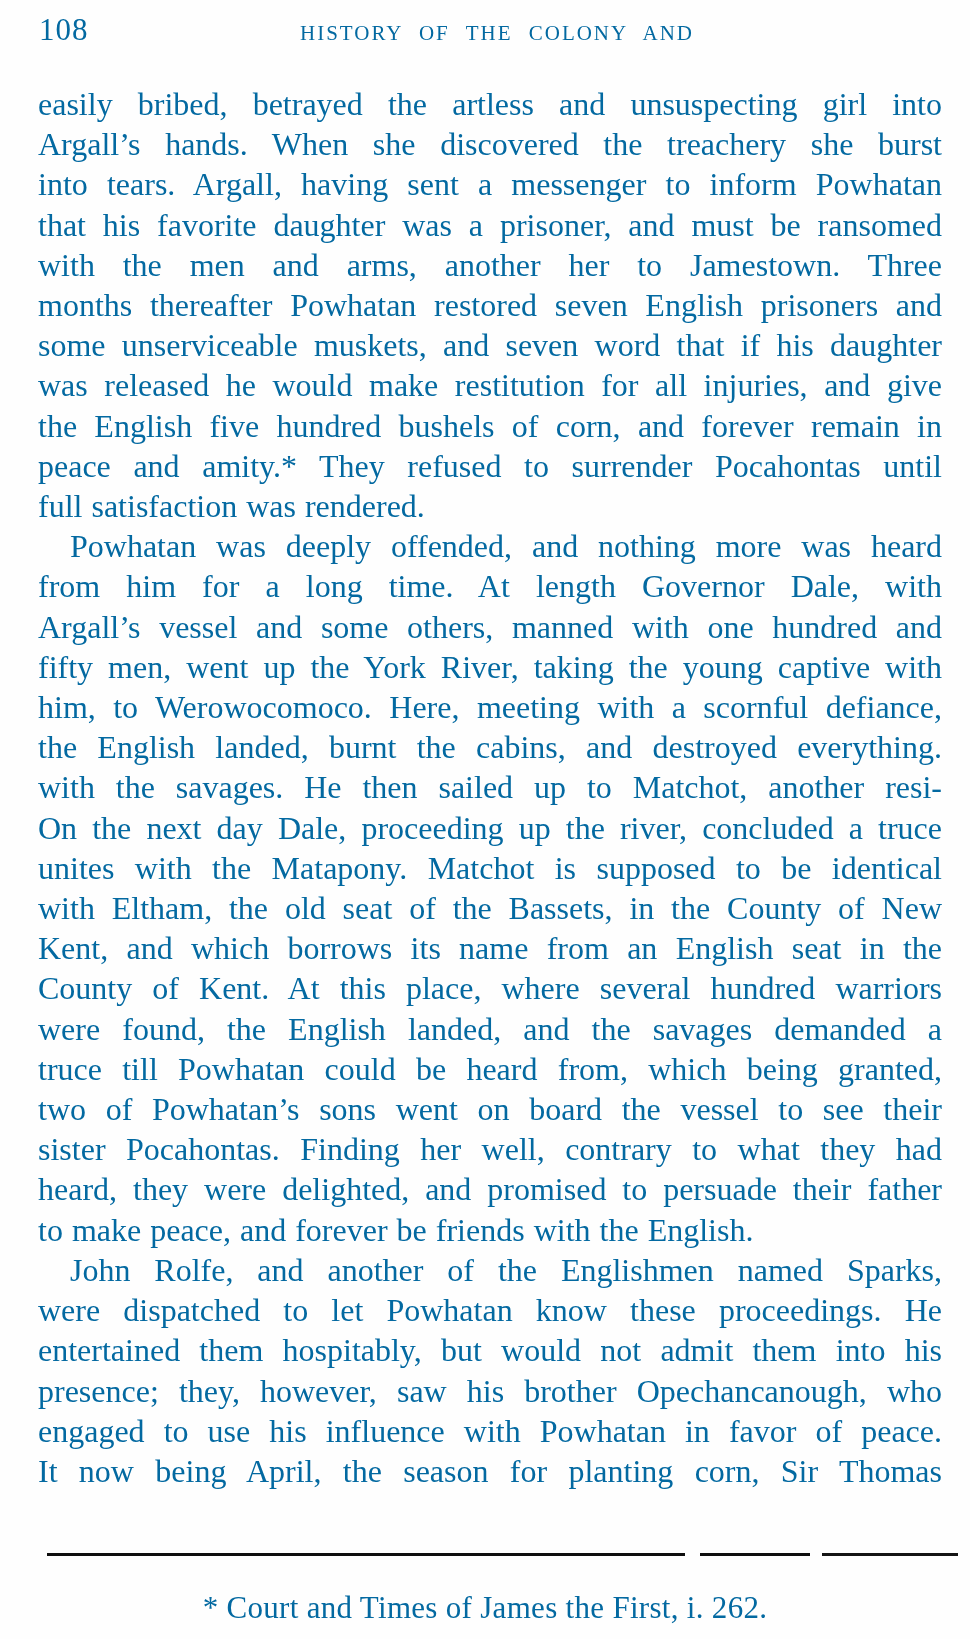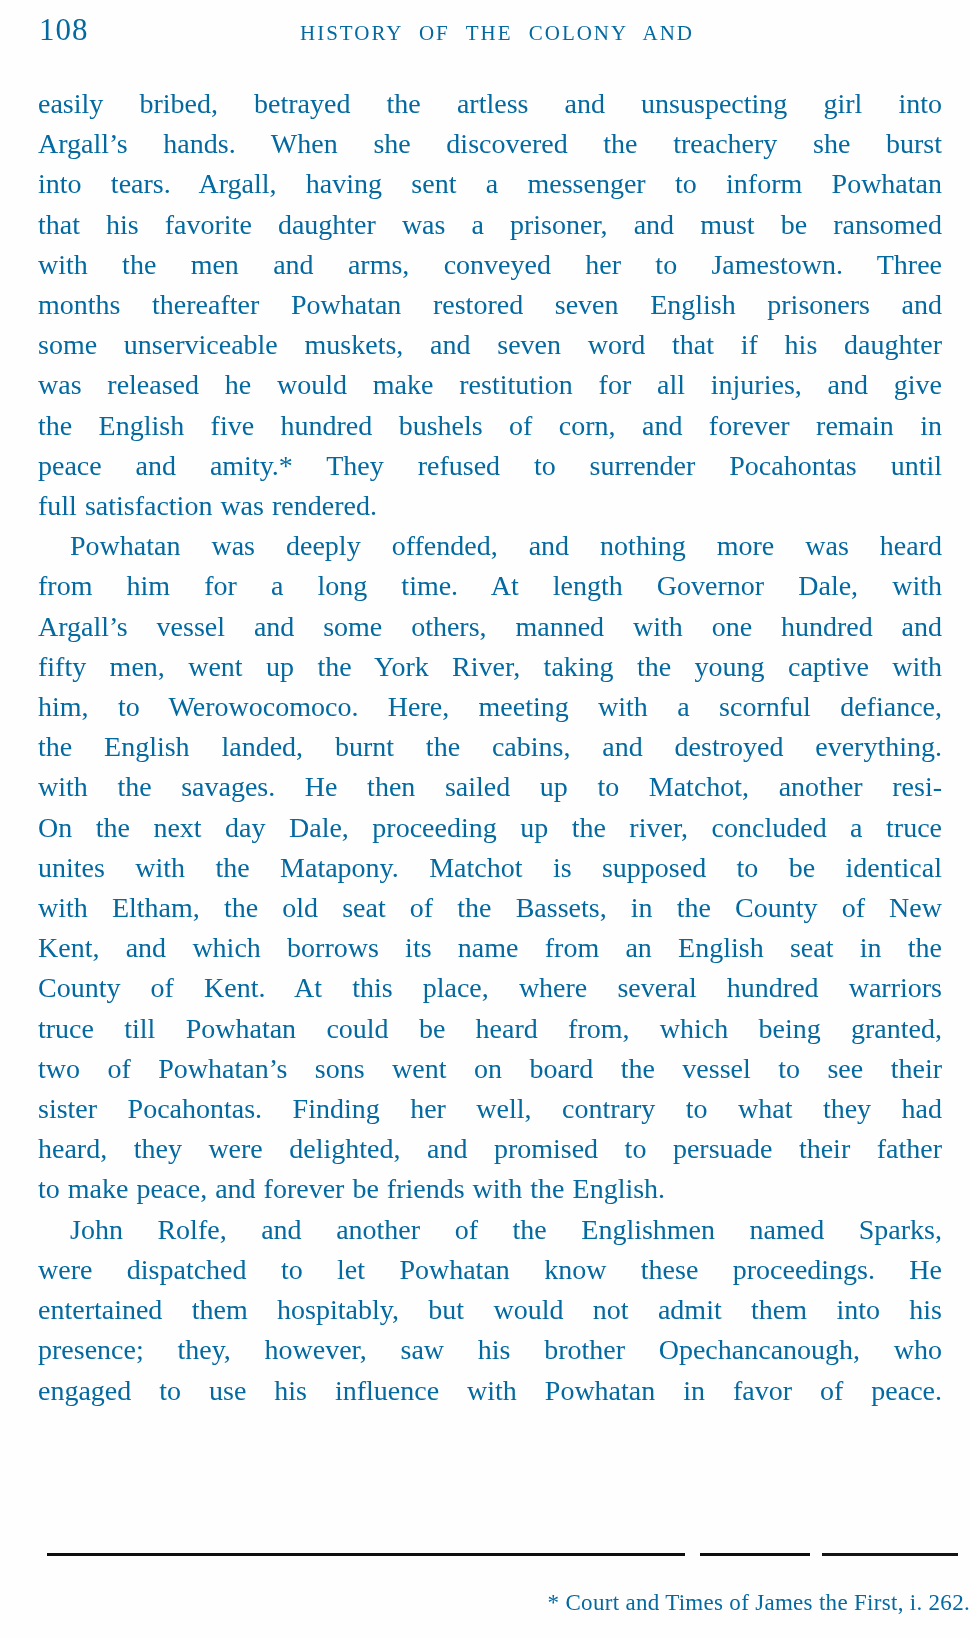--- a/index.html
+++ b/index.html
@@ -37,21 +37,21 @@
     white-space: nowrap;
   }
   .column {
     position: absolute;
     left: 38px;
     top: 84px;
     width: 904px;
   }
   .para { margin: 0; padding: 0; }
   .tline {
-    font-size: 28px;
+    font-size: 32px;
     line-height: 40.2px;
     text-align: justify;
     text-align-last: justify;
     word-spacing: 1px;
     white-space: normal;
   }
   .tline.para-first { text-indent: 32px; }
   .tline.para-end { text-align-last: left; }
   .rule {
     position: absolute;
@@ -64,70 +64,72 @@
       transparent 70.0%, transparent 71.7%,
       #0e0e0e 71.7%, #0e0e0e 83.8%,
       transparent 83.8%, transparent 85.1%,
       #141414 85.1%, #141414 100%);
   }
   .footnote {
     position: absolute;
     left: 0;
     right: 0;
     top: 1590px;
-    text-align: right;
-    font-size: 23px;
+    text-align: center;
+    font-size: 31px;
     letter-spacing: 0.3px;
   }
 </style>
 </head>
 <body>
 
 <div class="page">
   <span class="pagenum">108</span>
   <div class="runhead">HISTORY OF THE COLONY AND</div>
 
   <div class="column">
       <div class="para">
         <div class="tline">easily bribed, betrayed the artless and unsuspecting girl into</div>
         <div class="tline">Argall’s hands.  When she discovered the treachery she burst</div>
         <div class="tline">into tears.  Argall, having sent a messenger to inform Powhatan</div>
         <div class="tline">that his favorite daughter was a prisoner, and must be ransomed</div>
-        <div class="tline">with the men and arms, conveyed her to Jamestown.  Three</div>
+        <div class="tline">with the men and arms, another her to Jamestown.  Three</div>
         <div class="tline">months thereafter Powhatan restored seven English prisoners and</div>
         <div class="tline">some unserviceable muskets, and seven word that if his daughter</div>
         <div class="tline">was released he would make restitution for all injuries, and give</div>
         <div class="tline">the English five hundred bushels of corn, and forever remain in</div>
         <div class="tline">peace and amity.*  They refused to surrender Pocahontas until</div>
         <div class="tline para-end">full satisfaction was rendered.</div>
       </div>
       <div class="para">
         <div class="tline para-first">Powhatan was deeply offended, and nothing more was heard</div>
         <div class="tline">from him for a long time.  At length Governor Dale, with</div>
         <div class="tline">Argall’s vessel and some others, manned with one hundred and</div>
         <div class="tline">fifty men, went up the York River, taking the young captive with</div>
         <div class="tline">him, to Werowocomoco.  Here, meeting with a scornful defiance,</div>
         <div class="tline">the English landed, burnt the cabins, and destroyed everything.</div>
         <div class="tline">with the savages.  He then sailed up to Matchot, another resi-</div>
         <div class="tline">On the next day Dale, proceeding up the river, concluded a truce</div>
         <div class="tline">unites with the Matapony.  Matchot is supposed to be identical</div>
         <div class="tline">with Eltham, the old seat of the Bassets, in the County of New</div>
         <div class="tline">Kent, and which borrows its name from an English seat in the</div>
         <div class="tline">County of Kent.  At this place, where several hundred warriors</div>
+        <div class="tline">were found, the English landed, and the savages demanded a</div>
         <div class="tline">truce till Powhatan could be heard from, which being granted,</div>
         <div class="tline">two of Powhatan’s sons went on board the vessel to see their</div>
         <div class="tline">sister Pocahontas.  Finding her well, contrary to what they had</div>
         <div class="tline">heard, they were delighted, and promised to persuade their father</div>
         <div class="tline para-end">to make peace, and forever be friends with the English.</div>
       </div>
       <div class="para">
         <div class="tline para-first">John Rolfe, and another of the Englishmen named Sparks,</div>
         <div class="tline">were dispatched to let Powhatan know these proceedings.  He</div>
         <div class="tline">entertained them hospitably, but would not admit them into his</div>
         <div class="tline">presence; they, however, saw his brother Opechancanough, who</div>
         <div class="tline">engaged to use his influence with Powhatan in favor of peace.</div>
+        <div class="tline">It now being April, the season for planting corn, Sir Thomas</div>
       </div>
     </div>
 
   <div class="rule"></div>
 
   <div class="footnote">* Court and Times of James the First, i. 262.</div>
 </div>
 
 </body></html>

